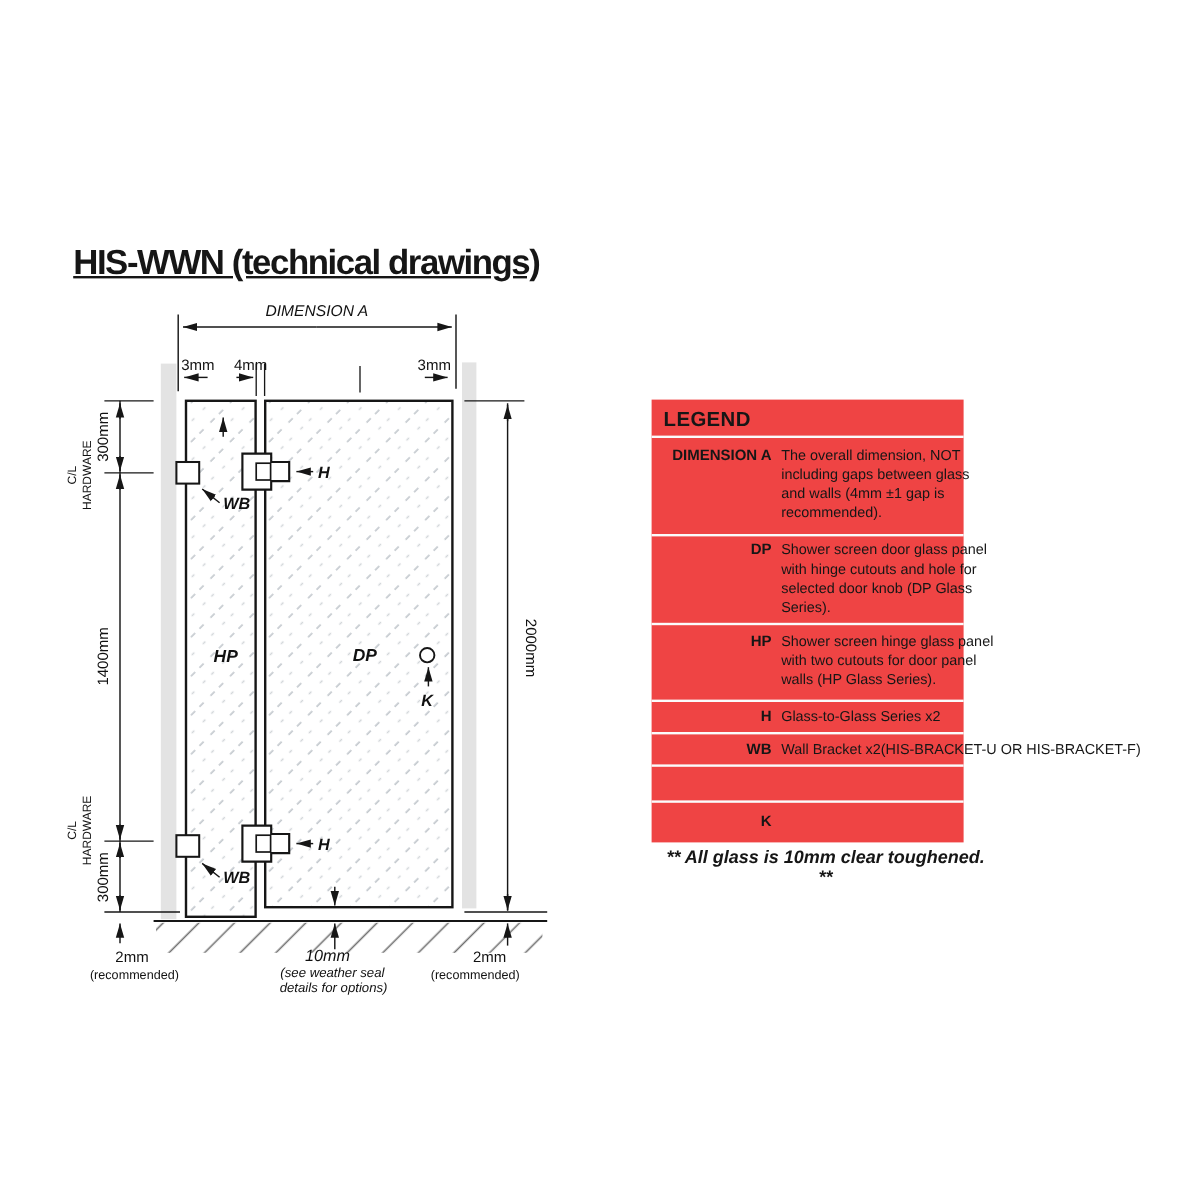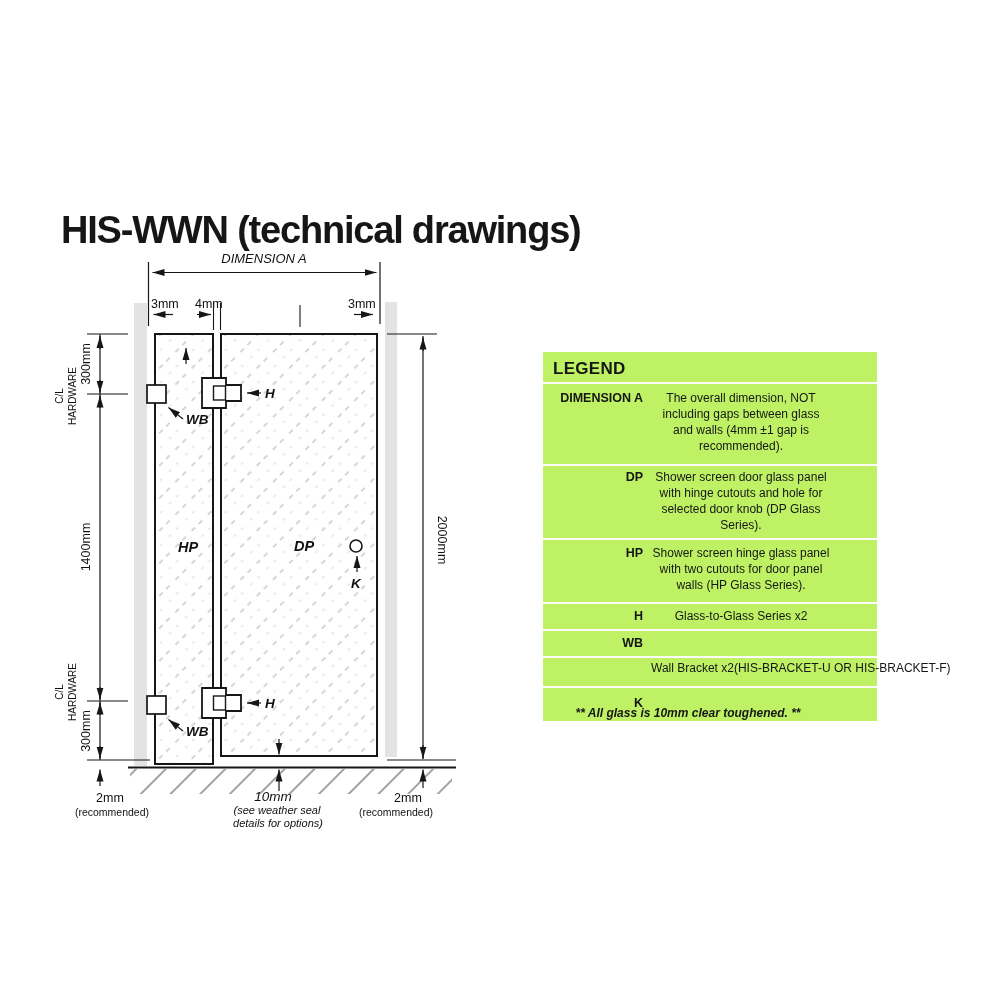--- a/index.html
+++ b/index.html
@@ -1,48 +1,48 @@
 <!DOCTYPE html>
 <html><head>
 <meta charset="utf-8">
 <style>
   html,body{margin:0;padding:0;background:#fff;}
   #canvas{position:relative;width:1000px;height:1000px;background:#ffffff;overflow:hidden;
           font-family:"Liberation Sans", sans-serif;color:#161616;}
-  #page-title{position:absolute;left:61px;top:184px;font-size:38px;font-weight:bold;
-              letter-spacing:-1.2px;white-space:nowrap;}
+  #page-title{position:absolute;left:61px;top:184px;font-size:29px;font-weight:bold;
+              letter-spacing:-1.2px;white-space:nowrap;text-decoration:underline;}
   svg.drawing{position:absolute;left:0;top:0;}
   svg .dl{stroke:#161616;stroke-width:1.2;fill:none;}
   svg .xl{stroke:#161616;stroke-width:1.1;fill:none;}
   svg text{fill:#111;}
   .dt{font:12.5px "Liberation Sans", sans-serif;}
   .dts{font:10px "Liberation Sans", sans-serif;}
   .dtn{font:10.5px "Liberation Sans", sans-serif;}
   .dti{font:italic 13.5px "Liberation Sans", sans-serif;}
   .dtin{font:italic 11px "Liberation Sans", sans-serif;}
   .dimA{font:italic 13px "Liberation Sans", sans-serif;}
   .lbl{font:italic bold 13.5px "Liberation Sans", sans-serif;}
   .lblBig{font:italic bold 14.5px "Liberation Sans", sans-serif;}
 
-  .legend{position:absolute;left:543px;top:352px;width:334px;background:#bef264;}
+  .legend{position:absolute;left:543px;top:333px;width:260px;background:#ef4444;}
   .legend-title{height:30px;box-sizing:border-box;padding:7px 0 0 10px;
                 font-size:17px;font-weight:bold;letter-spacing:.3px;}
   .lrow{display:flex;border-top:2px solid #fbfbfb;box-sizing:border-box;}
   .lkey{width:100px;flex:none;text-align:right;font-weight:bold;font-size:12.5px;}
-  .ldesc{margin-left:8px;width:180px;flex:none;font-size:12px;line-height:15.9px;text-align:center;}
+  .ldesc{margin-left:8px;width:180px;flex:none;font-size:12px;line-height:15.9px;}
   .r0{height:82px;padding-top:7px;}
   .r1{height:74px;padding-top:4px;}
   .r2{height:64px;padding-top:6px;}
   .r3{height:27px;padding-top:5px;}
   .r4{height:27px;padding-top:5px;}
   .rs{height:28px;border-top:2px solid #fbfbfb;}
   .r5{height:35px;padding-top:8px;}
-  .r4 .ldesc{white-space:nowrap;width:auto;overflow:visible;margin-top:25px;}
+  .r4 .ldesc{white-space:nowrap;width:auto;overflow:visible;}
   .footnote{position:absolute;left:548px;top:706px;width:280px;text-align:center;
-            font-style:italic;font-weight:bold;font-size:12px;}
+            font-style:italic;font-weight:bold;font-size:15px;}
 </style>
 </head>
 <body>
 
 <div id="canvas">
 
   <h1 id="page-title">HIS-WWN (technical drawings)</h1>
 
   <svg class="drawing" width="1000" height="1000" viewBox="0 0 1000 1000">
     <defs>

